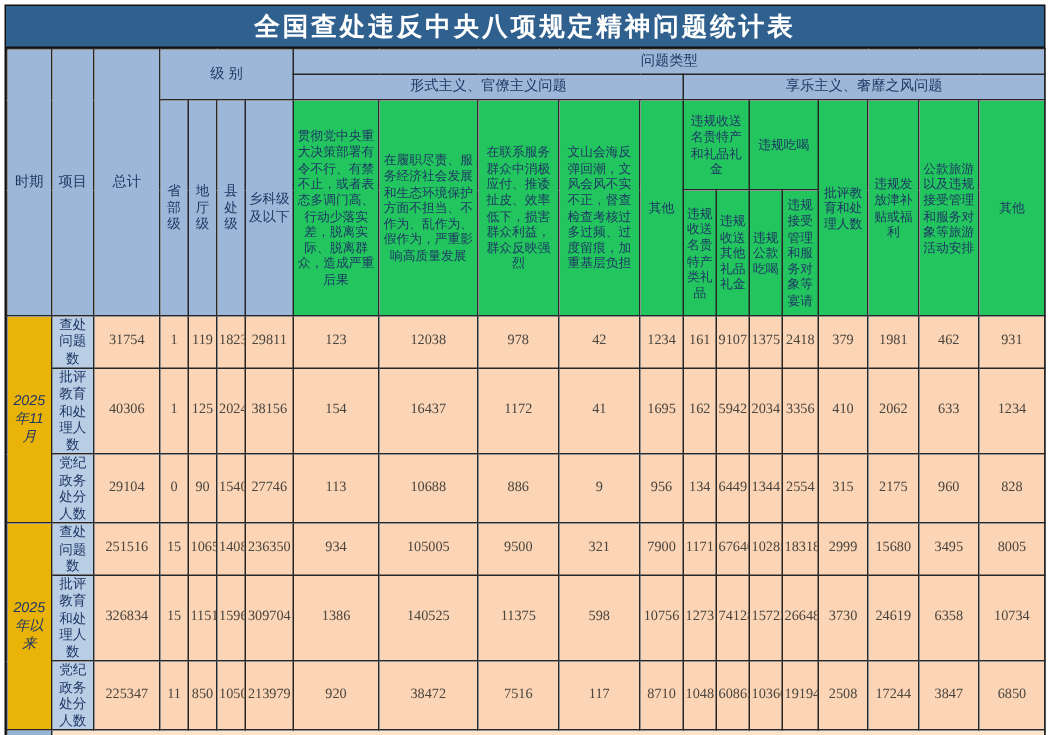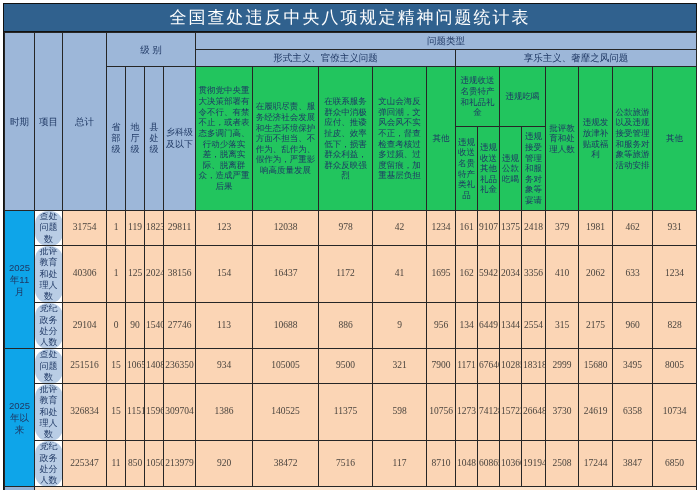--- a/index.html
+++ b/index.html
@@ -1,28 +1,28 @@
 <!DOCTYPE html>
 <html><head>
 <meta charset="utf-8">
 <style>
   html,body{margin:0;padding:0;background:#fff;width:700px;height:490px;overflow:hidden;
     font-family:"Liberation Sans","DejaVu Sans",sans-serif;}
   .sheet{position:relative;width:692px;margin:3px auto 0 auto;border:1px solid #111;background:#fff;}
   .titlebar{height:27px;line-height:27px;background:#30618E;color:#fff;text-align:center;
-    font-family:"Liberation Serif","DejaVu Serif",serif;font-weight:normal;font-size:17px;letter-spacing:2px;
+    font-family:"Liberation Serif","DejaVu Serif",serif;font-weight:bold;font-size:17px;letter-spacing:2px;
     border-bottom:1px solid #111;}
   table{border-collapse:collapse;width:692px;table-layout:fixed;}
   td{border:1px solid #262626;text-align:center;vertical-align:middle;padding:0 1px;overflow:hidden;
      color:#1F3864;font-size:9.5px;line-height:1.25;}
   .hdr1{background:#9DB7D9;}
   .hdr2{background:#22c55e;font-size:8.5px;word-break:break-all;padding:1px 2px;}
   .levels{background:#9DB7D9;font-size:9px;word-break:break-all;}
-  .period{background:#0ea5e9;font-size:9.5px;word-break:break-all;}
-  .rowlabel{background:#B9CDE5;font-size:9px;word-break:break-all;padding:0 2px;border-radius:13px;}
+  .period{background:#eab308;font-size:9.5px;word-break:break-all;font-style:italic;}
+  .rowlabel{background:#B9CDE5;font-size:9px;word-break:break-all;padding:0 2px;}
   .num{background:#FBD5B5;color:#4a443e;font-size:9.5px;
        font-family:"Liberation Serif","DejaVu Serif",serif;}
   .notelabel{background:#95B3D7;font-size:9.5px;}
   .notebody{background:#FBE3CC;text-align:left;font-size:9px;padding:2px 8px;line-height:1.55;
        text-indent:2em;word-break:break-all;}
   tr.h1{height:17px;} tr.h2{height:17px;margin-top:44px;} tr.h3{height:60px;} tr.h4{height:84px;}
   #data-rows tr:nth-child(1){height:35px;} #data-rows tr:nth-child(2){height:43px;}
   #data-rows tr:nth-child(3){height:38px;} #data-rows tr:nth-child(4){height:26px;}
   #data-rows tr:nth-child(5){height:43px;} #data-rows tr:nth-child(6){height:40px;}
   tr.note{height:33px;}

